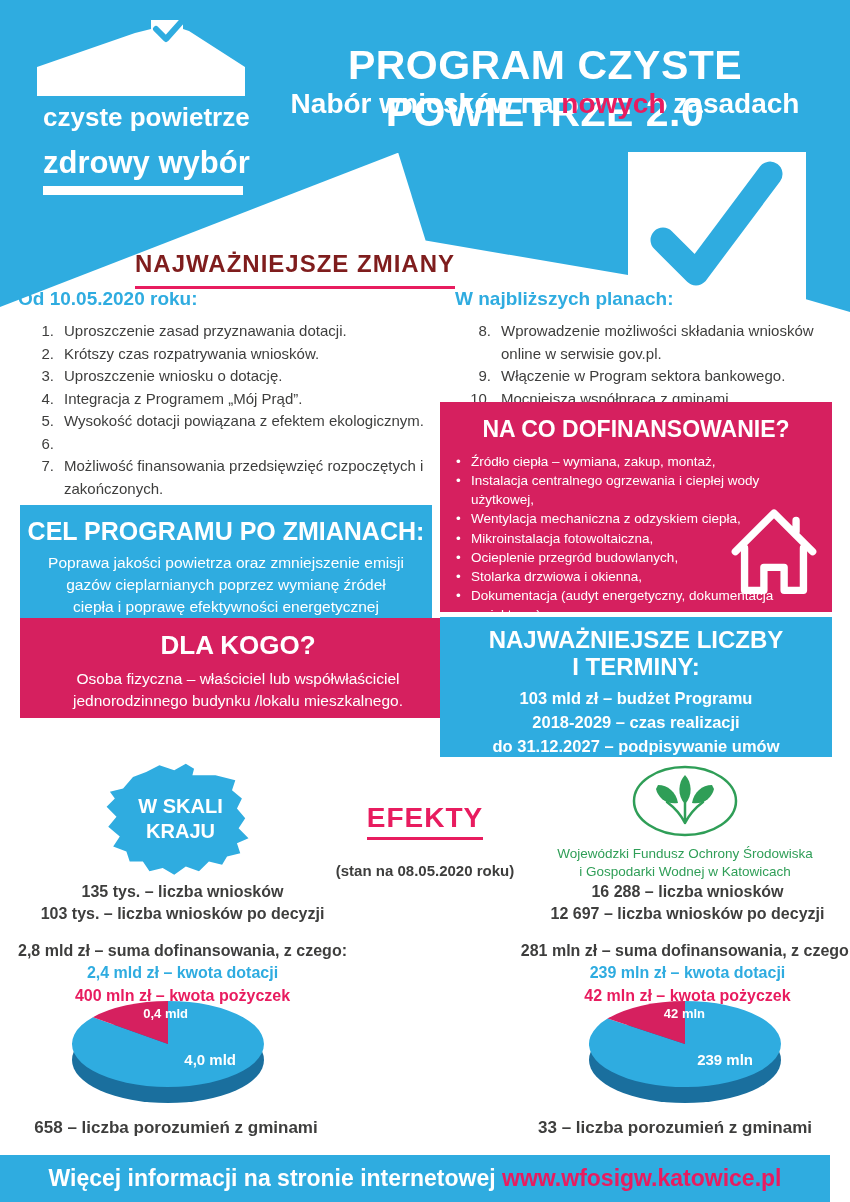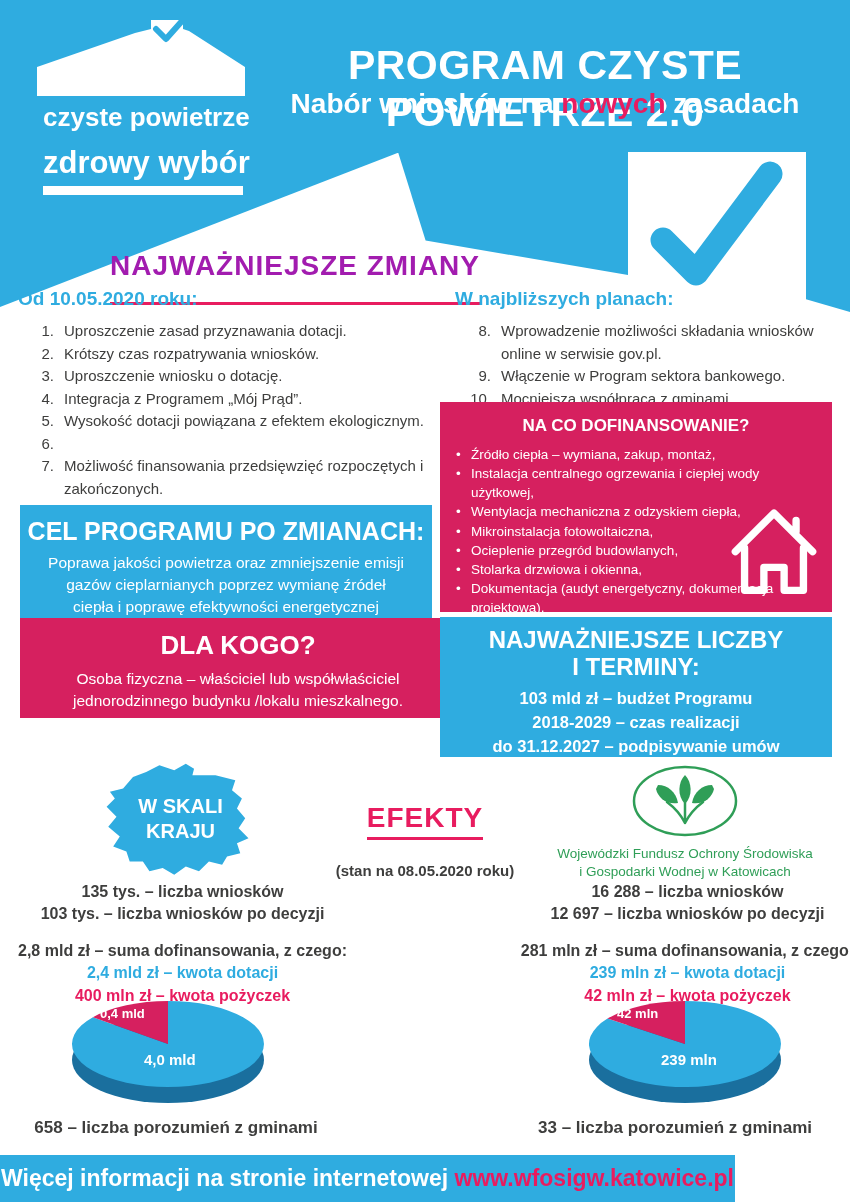--- a/index.html
+++ b/index.html
@@ -27,36 +27,36 @@
 
   
   .hdr-title{left:265px;top:42px;width:560px;text-align:center;color:#fff;
     font-size:41px;font-weight:bold;letter-spacing:0.5px;}
   .hdr-sub{left:265px;top:88px;width:560px;text-align:center;color:#fff;
     font-size:28px;font-weight:bold;}
   .accent{color:#e81c5f;}
 
   
   .zmiany{left:100px;top:250px;width:390px;text-align:center;}
-  .zmiany span{display:inline-block;color:#a21caf;font-size:28px;font-weight:bold;
-    letter-spacing:1px;border-bottom:3px solid #e81c5f;padding-bottom:20px;}
+  .zmiany span{display:inline-block;color:#7f1d1d;font-size:24px;font-weight:bold;
+    letter-spacing:1px;border-bottom:3px solid #e81c5f;padding-bottom:8px;}
   .col-left{left:18px;top:288px;width:420px;}
   .col-right{left:455px;top:288px;width:388px;}
   .h-blue{color:#2face0;font-weight:bold;font-size:19px;margin:0 0 10px 0;}
   .nlist{margin:0;padding:0;list-style:none;font-size:15px;line-height:1.5;}
   .nlist li{display:flex;}
   .nlist .n{width:36px;text-align:right;padding-right:10px;flex-shrink:0;}
   .nlist .t{flex:1;}
 
   
   .box{color:#fff;}
   .box-pink{background:#d6205f;}
   .box-blue{background:#2face0;}
   .funding{left:440px;top:402px;width:392px;height:210px;}
-  .funding .bt{font-size:17px;font-weight:bold;text-align:center;margin-top:14px;}
+  .funding .bt{font-size:23px;font-weight:bold;text-align:center;margin-top:14px;}
   .funding ul{margin:9px 0 0 16px;padding:0;list-style:none;font-size:13.5px;line-height:1.42;width:352px;}
   .funding li{padding-left:15px;position:relative;}
   .funding li::before{content:"•";position:absolute;left:0;}
   .house-icon{position:absolute;right:12px;bottom:16px;}
 
   .goal{left:20px;top:505px;width:412px;height:132px;}
   .goal .bt{font-size:25px;font-weight:bold;text-align:center;padding-top:12px;}
   .goal .bb{font-size:15.5px;text-align:center;line-height:1.42;padding:6px 26px 0 26px;}
 
   .who{left:20px;top:618px;width:436px;height:100px;}
@@ -83,29 +83,29 @@
   .stats-right{left:505px;top:881px;}
   .stats .gap{height:14px;}
   .c-blue{color:#2face0;}
   .c-pink{color:#e81c5f;}
 
   
   .pie-wrap{width:200px;height:112px;}
   .pie-left{left:68px;top:998px;}
   .pie-right{left:585px;top:998px;}
   .pie-wrap svg{position:absolute;left:0;top:0;width:200px;height:112px;}
-  .plabel{position:absolute;color:#fff;font-weight:bold;text-align:left;}
+  .plabel{position:absolute;color:#fff;font-weight:bold;text-align:right;}
   .plabel-minor{left:16%;top:7%;width:44%;font-size:13px;}
   .plabel-main{left:38%;top:47%;width:46%;font-size:15px;}
   .pie-cap{top:1118px;font-size:17px;font-weight:bold;text-align:center;}
   .pie-cap-left{left:11px;width:330px;}
   .pie-cap-right{left:535px;width:280px;}
 
   
-  .footer{left:0;top:1155px;width:735px;height:47px;background:#2face0;color:#fff;
+  .footer{left:0;top:1155px;width:830px;height:47px;background:#2face0;color:#fff;
     text-align:center;font-size:23px;font-weight:bold;line-height:47px;}
 </style>
 </head>
 <body>
 
 <div class="page">
 
   <div class="abs hdr-top"></div>
   <div class="abs hdr-left-tri"></div>
   <div class="abs hdr-mid"></div>

